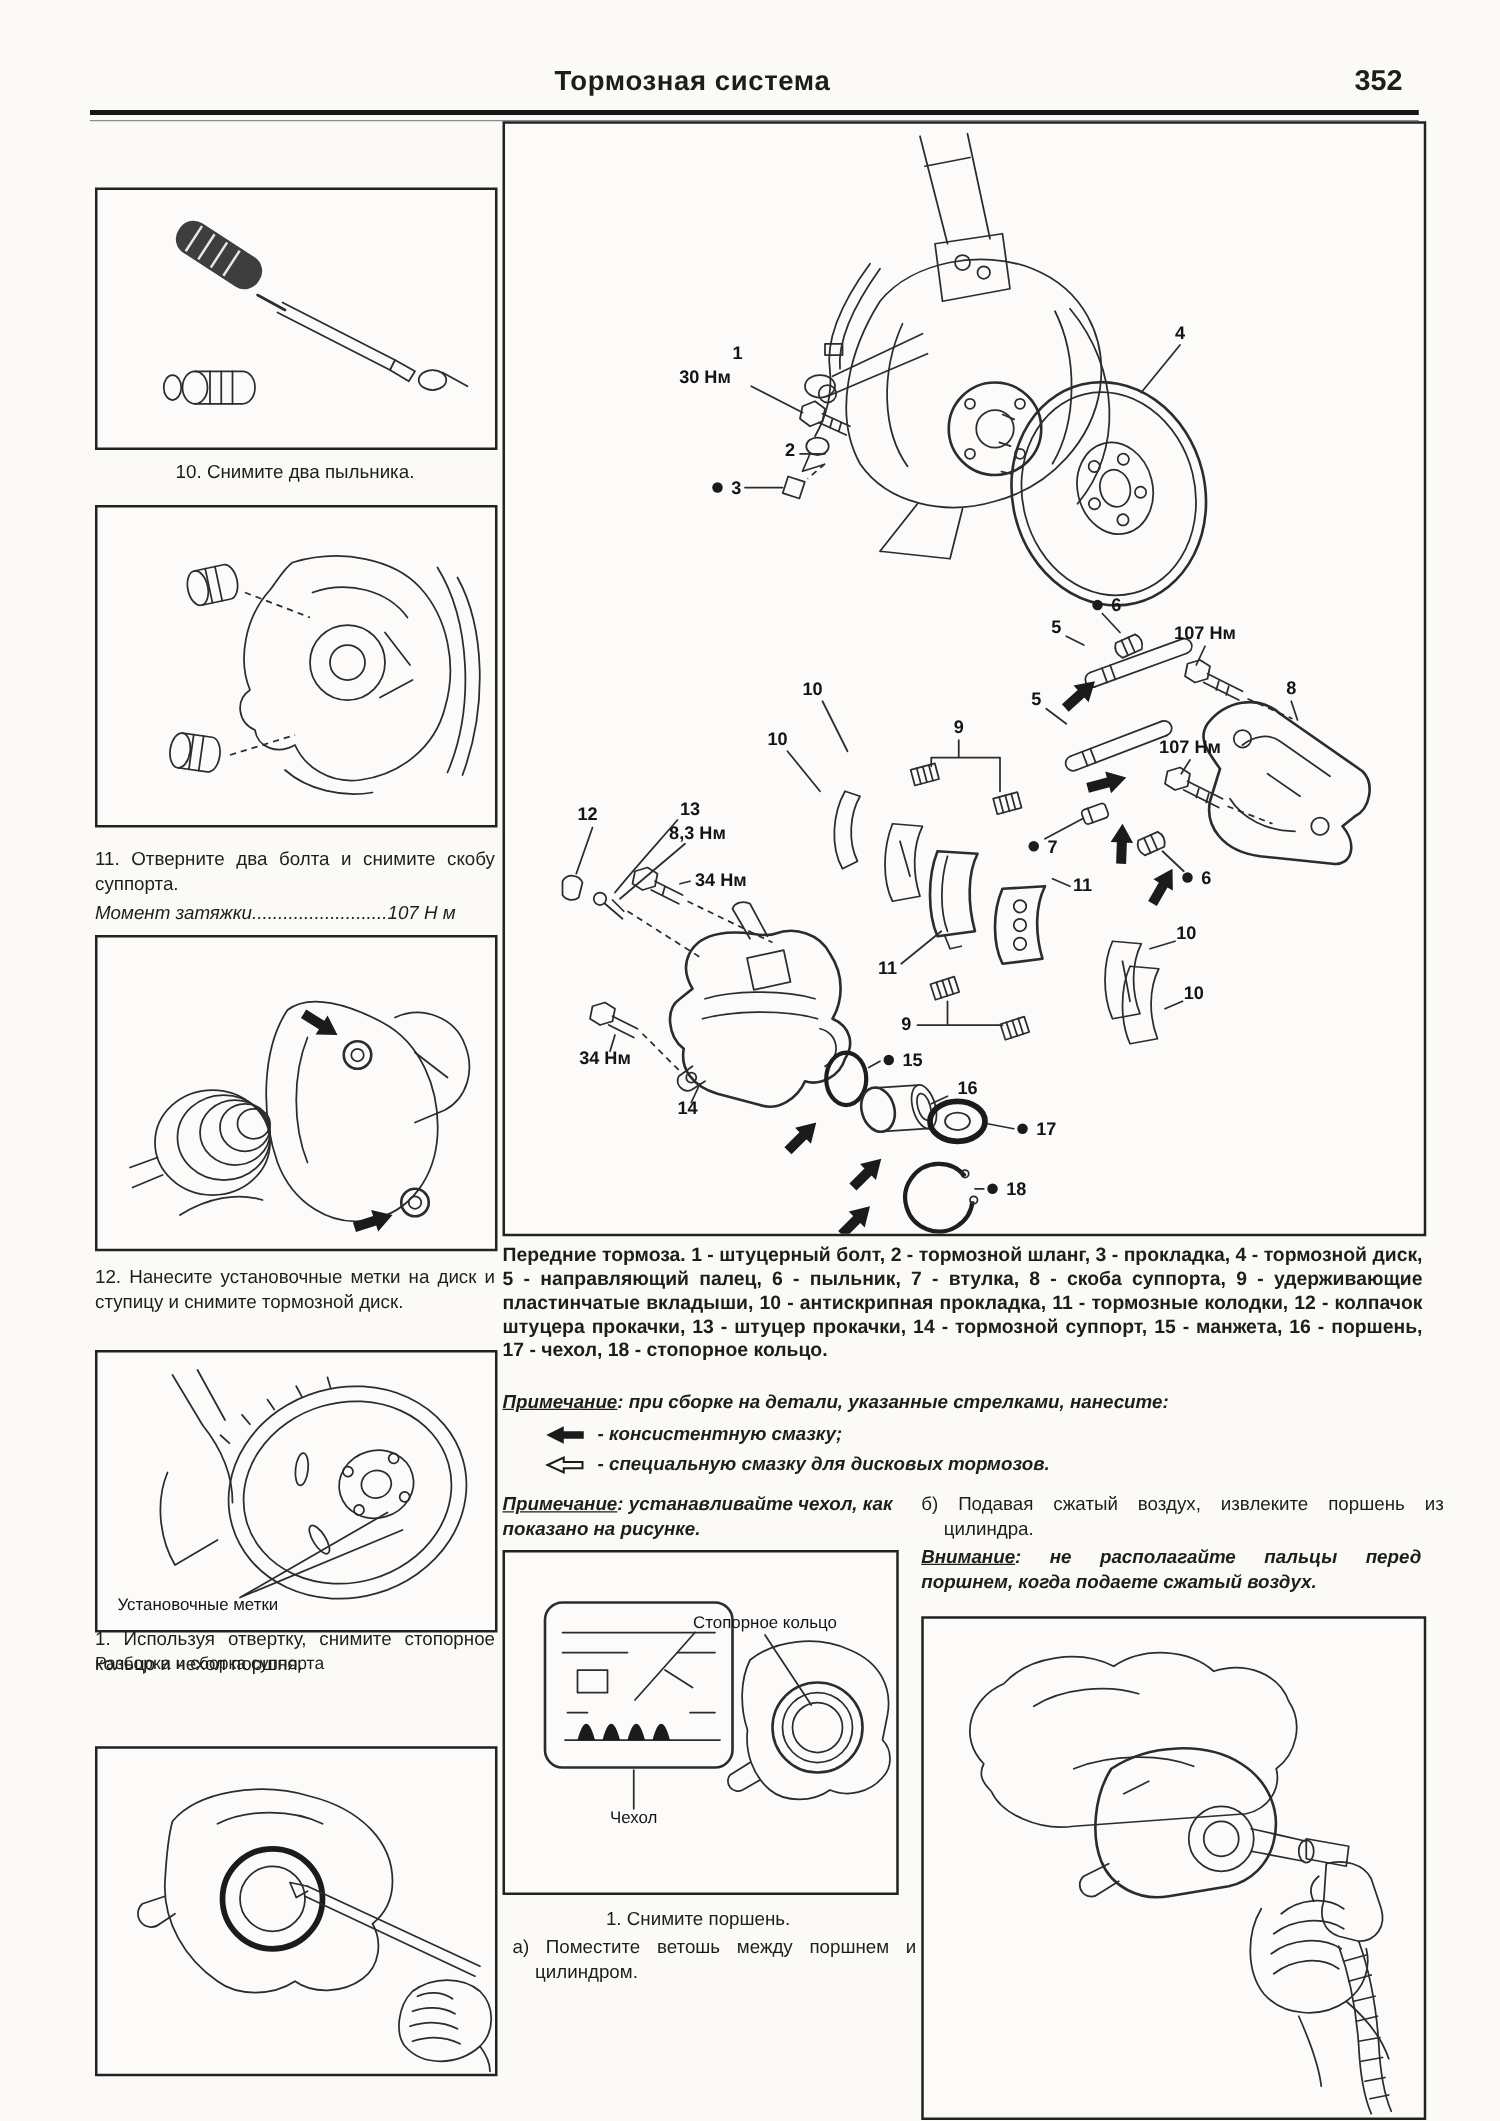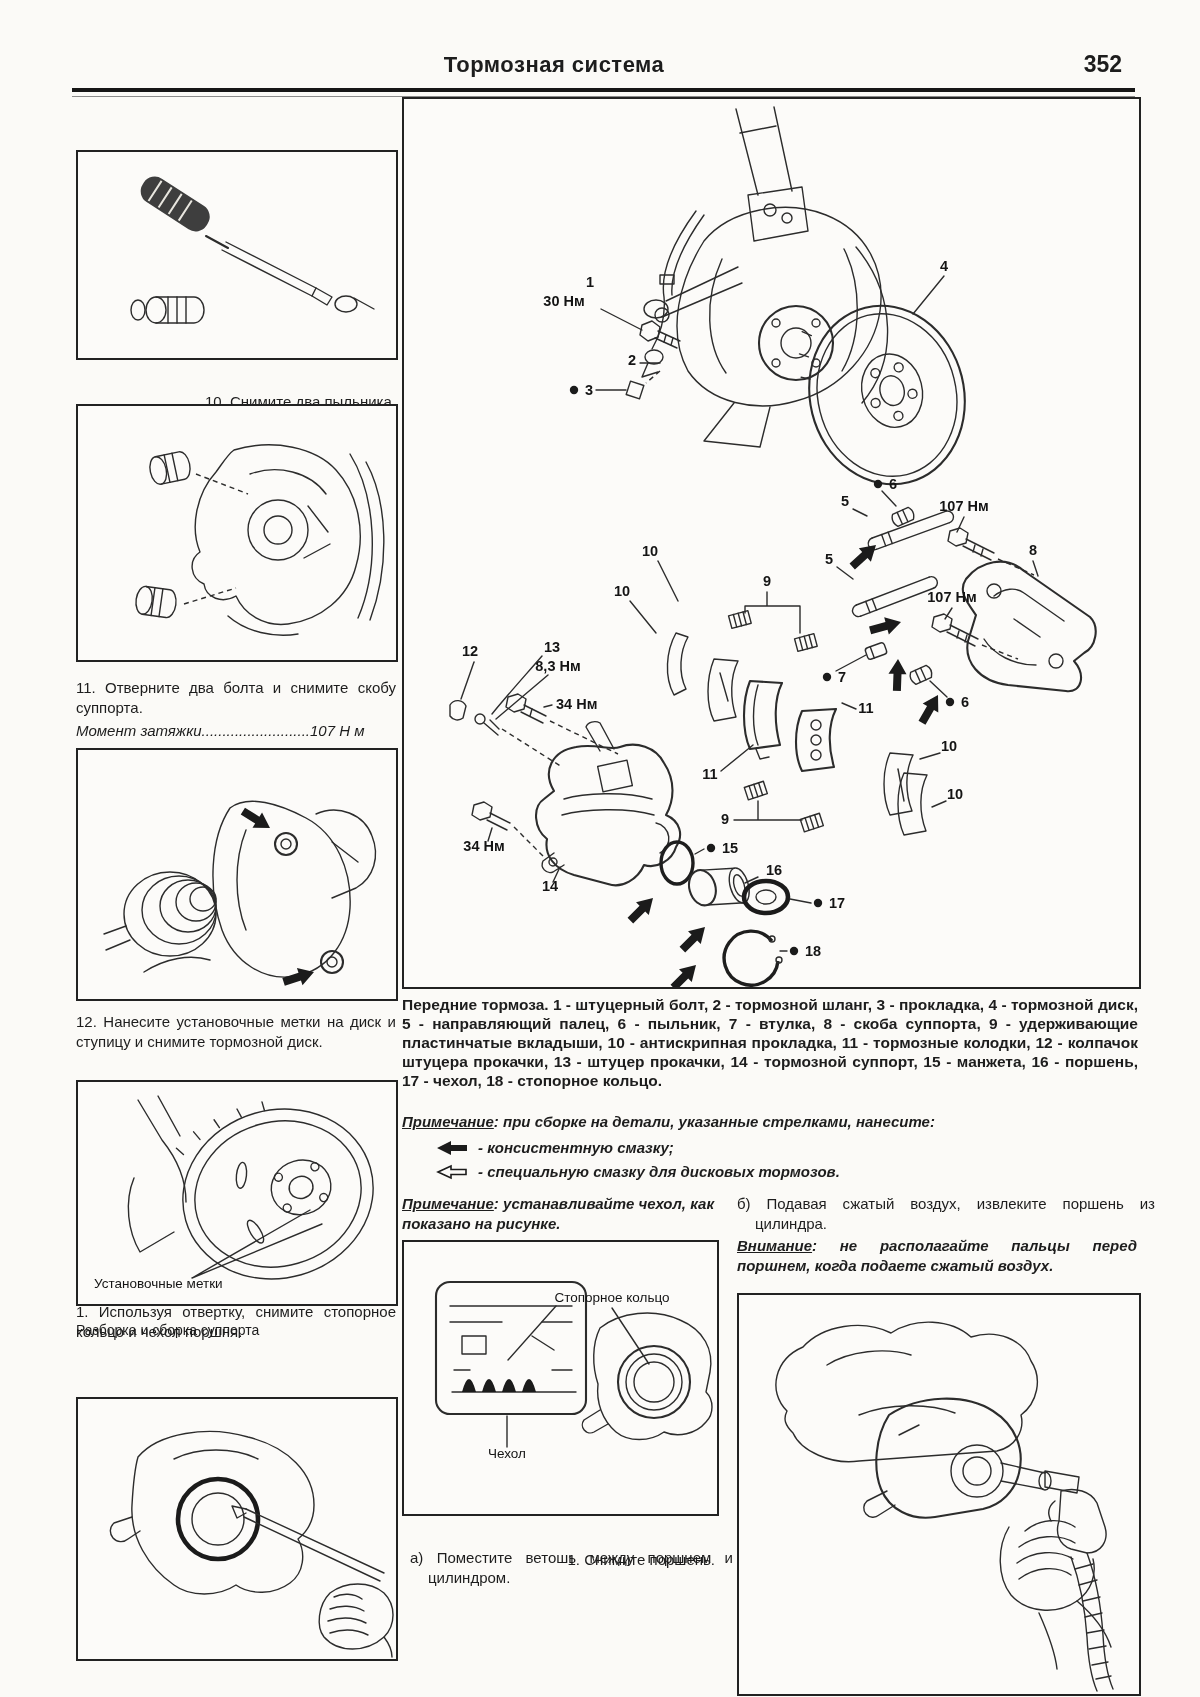--- a/index.html
+++ b/index.html
@@ -5,21 +5,21 @@
   html,body{margin:0;padding:0;background:#e8e6e1;}
   .page{position:relative;width:1200px;height:1697px;background:#fbfaf7;
         font-family:"Liberation Sans",sans-serif;color:#1d1d1d;overflow:hidden;}
   .abs{position:absolute;}
   .hdr-title{top:52px;left:0;width:1108px;text-align:center;font-size:22px;font-weight:bold;letter-spacing:.5px;}
   .hdr-num{top:51px;right:78px;font-size:23px;font-weight:bold;}
   .rule1{top:88px;left:72px;width:1063px;border-top:4px solid #161616;}
   .rule2{top:96px;left:72px;width:1063px;border-top:1px solid #8b8b8b;}
   .col-l{left:76px;width:320px;}
   .txt{font-size:15px;line-height:1.32;text-align:justify;}
-  .txt.nojust{text-align:right;margin-top:24px;}
+  .txt.nojust{text-align:center;}
   .ital{font-style:italic;font-weight:normal;font-size:15px;}
   .bital{font-style:italic;font-weight:bold;font-size:15px;line-height:1.35;text-align:justify;}
   .u{text-decoration:underline;}
   .h2{font-size:14px;font-weight:normal;}
   .box{position:absolute;border:2px solid #222;background:#fcfbf9;}
   .cap{font-size:15.5px;font-weight:bold;line-height:1.22;text-align:justify;}
   .legendrow{display:flex;align-items:center;gap:10px;margin-top:4px;padding-left:34px;}
   .hang{padding-left:18px;text-indent:-18px;}
   svg{display:block;}
   .s{fill:none;stroke:#2c2c2c;stroke-width:1.4;stroke-linecap:round;stroke-linejoin:round;}

